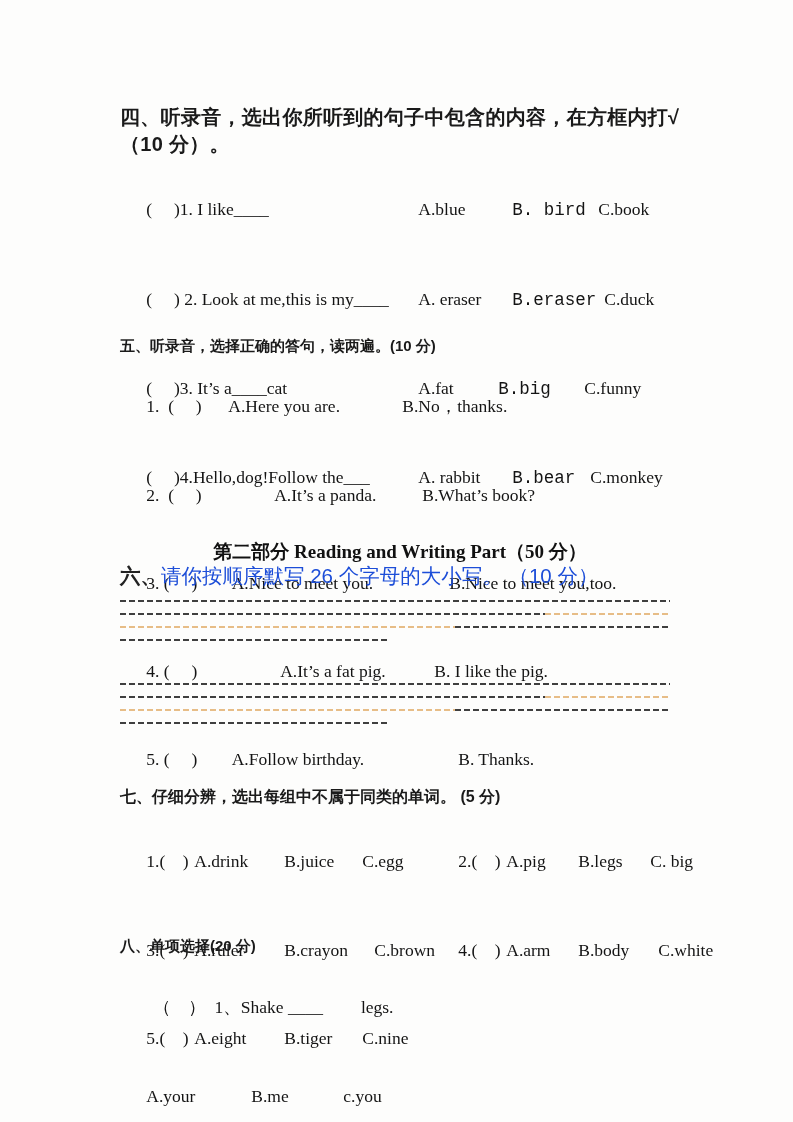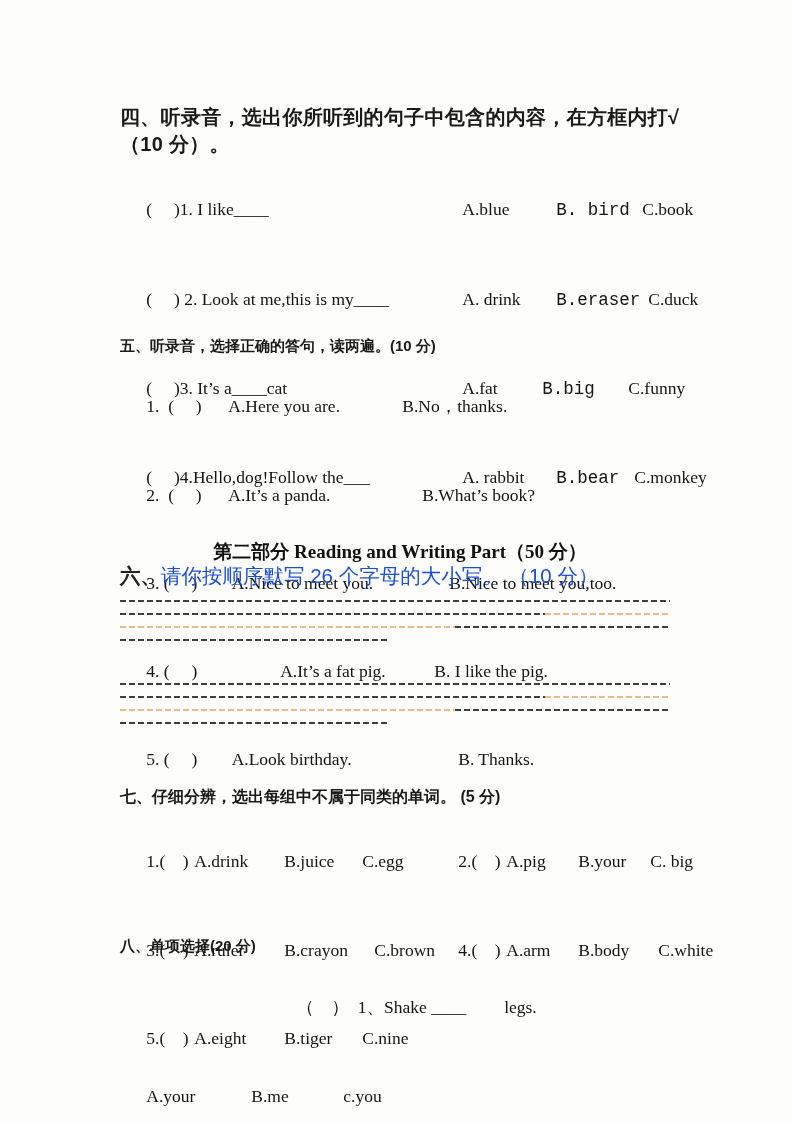--- a/index.html
+++ b/index.html
@@ -20,26 +20,26 @@
   }
   .h4{font-size:20px;font-weight:600;letter-spacing:.3px;}
   .h5{font-size:15px;}
   .h7{font-size:16px;}
   .h8{font-size:15px;}
 
   
   .row{font-size:17.5px;line-height:29.4px;white-space:pre;}
   .stem4{display:inline-block;width:272px;white-space:pre;}
   .opt{display:inline-block;white-space:pre;}
-  .opt4a{min-width:86px;margin-right:8px;margin-left:44px;}
+  .opt4a{min-width:86px;margin-right:8px;}
   .opt4b{min-width:78px;margin-right:8px;font-family:Liberation Mono, monospace;}
 
   .s5num{display:inline-block;width:82px;white-space:pre;}
   .s5a{display:inline-block;white-space:pre;}
-  .r50 .s5a{width:174px;} .r51 .s5a{width:194px;} .r52 .s5a{width:221px;}
+  .r50 .s5a{width:174px;} .r51 .s5a{width:194px;text-align:center;} .r52 .s5a{width:221px;}
   .r53 .s5a{width:206px;text-align:center;} .r54 .s5a{width:230px;}
 
   .p2title{
     font-size:19px;font-weight:700;text-align:center;
     font-family:"Liberation Serif","DejaVu Serif",serif;color:#111;
   }
   .h6{font-size:20.5px;line-height:26px;}
   .h6 .pfx{font-family:"Liberation Sans","DejaVu Sans",sans-serif;font-weight:700;color:#222;}
   .h6 .gray{font-family:"Liberation Sans","DejaVu Sans",sans-serif;color:#1d4ed8;font-weight:400;}
 
@@ -52,38 +52,38 @@
   .w-d3a{width:335px;} .w-d3b{width:215px;} .w-part{width:270px;}
 
   
   .s7num{display:inline-block;width:48px;white-space:pre;}
   .s7left{display:inline-block;width:312px;white-space:pre;}
   .opt7a{min-width:84px;margin-right:6px;} .opt7b{min-width:72px;margin-right:6px;}
   .opt7ra{min-width:66px;margin-right:6px;} .opt7rb{min-width:66px;margin-right:6px;}
 
   
   .s8row{font-size:17.5px;line-height:29.4px;white-space:pre;}
-  .q1{padding-left:7px;text-align:center;}
+  .q1{padding-left:7px;}
   .blank8{display:inline-block;white-space:pre;}
   .legs{margin-left:38px;}
   .opt8a{min-width:105px;} .opt8b{min-width:92px;}
 </style>
 </head>
 <body>
 
 <div class="page">
 
   <div class="abs" style="top:104px">
     <div class="h-cn h4" style="margin-bottom:8px">四、听录音，选出你所听到的句子中包含的内容，在方框内打√（10 分）。</div>
 
     <div class="row">
       <span class="stem4">(     )1. I like____</span><span class="opt opt4a">A.blue</span><span class="opt opt4b">B. bird</span><span class="opt">C.book</span>
     </div>
     <div class="row">
-      <span class="stem4">(     ) 2. Look at me,this is my____</span><span class="opt opt4a">A. drink</span><span class="opt opt4b">B.eraser</span><span class="opt">C.duck</span>
+      <span class="stem4">(     ) 2. Look at me,this is my____</span><span class="opt opt4a">A. eraser</span><span class="opt opt4b">B.eraser</span><span class="opt">C.duck</span>
     </div>
     <div class="row">
       <span class="stem4">(     )3. It’s a____cat</span><span class="opt opt4a" style="min-width:72px">A.fat</span><span class="opt opt4b">B.big</span><span class="opt">C.funny</span>
     </div>
     <div class="row">
       <span class="stem4">(     )4.Hello,dog!Follow the___</span><span class="opt opt4a">A. rabbit</span><span class="opt opt4b" style="min-width:70px">B.bear</span><span class="opt">C.monkey</span>
     </div>
   </div>
 
   <div class="abs" style="top:337px">
@@ -95,21 +95,21 @@
     <div class="row r51">
       <span class="s5num">2.  (     )</span><span class="s5a">A.It’s a panda.</span><span>B.What’s book?</span>
     </div>
     <div class="row r52">
       <span class="s5num">3. (     )</span><span class="s5a"> A.Nice to meet you.</span><span>B.Nice to meet you,too.</span>
     </div>
     <div class="row r53">
       <span class="s5num">4. (     )</span><span class="s5a"> A.It’s a fat pig.</span><span>B. I like the pig.</span>
     </div>
     <div class="row r54">
-      <span class="s5num">5. (     )</span><span class="s5a"> A.Look birthday.</span><span>B. Thanks.</span>
+      <span class="s5num">5. (     )</span><span class="s5a"> A.Follow birthday.</span><span>B. Thanks.</span>
     </div>
   </div>
 
   <div class="abs p2title" style="top:539px">第二部分 Reading and Writing Part（50 分）</div>
 
   <div class="abs h6" style="top:563px">
     <span class="pfx">六、</span><span class="gray">请你按顺序默写 26 个字母的大小写。 （10 分）</span>
   </div>
 
   <div class="abs" style="top:600px">
@@ -143,21 +143,21 @@
       </div>
     <div class="lineRow">
         <div class="dash d-dark w-part"></div>
       </div>
   </div>
 
   <div class="abs" style="top:787px">
     <div class="h-cn h7" style="margin-bottom:10px">七、仔细分辨，选出每组中不属于同类的单词。 (5 分)</div>
 
     <div class="row">
-      <span class="s7left"><span class="s7num">1.(    )</span><span class="opt opt7a">A.drink</span><span class="opt opt7b">B.juice</span><span class="opt">C.egg</span></span><span><span class="s7num">2.(    )</span><span class="opt opt7ra">A.pig</span><span class="opt opt7rb">B.your</span><span class="opt">C. big</span></span>
+      <span class="s7left"><span class="s7num">1.(    )</span><span class="opt opt7a">A.drink</span><span class="opt opt7b">B.juice</span><span class="opt">C.egg</span></span><span><span class="s7num">2.(    )</span><span class="opt opt7ra">A.pig</span><span class="opt opt7rb">B.legs</span><span class="opt">C. big</span></span>
     </div>
     <div class="row">
       <span class="s7left"><span class="s7num">3.(    )</span><span class="opt opt7a">A.ruler</span><span class="opt opt7b" style="min-width:84px">B.crayon</span><span class="opt">C.brown</span></span><span><span class="s7num">4.(    )</span><span class="opt opt7ra">A.arm</span><span class="opt opt7rb" style="min-width:74px">B.body</span><span class="opt">C.white</span></span>
     </div>
     <div class="row">
       <span class="s7left"><span class="s7num">5.(    )</span><span class="opt opt7a">A.eight</span><span class="opt opt7b">B.tiger</span><span class="opt">C.nine</span></span>
     </div>
   </div>
 
   <div class="abs" style="top:937px">

